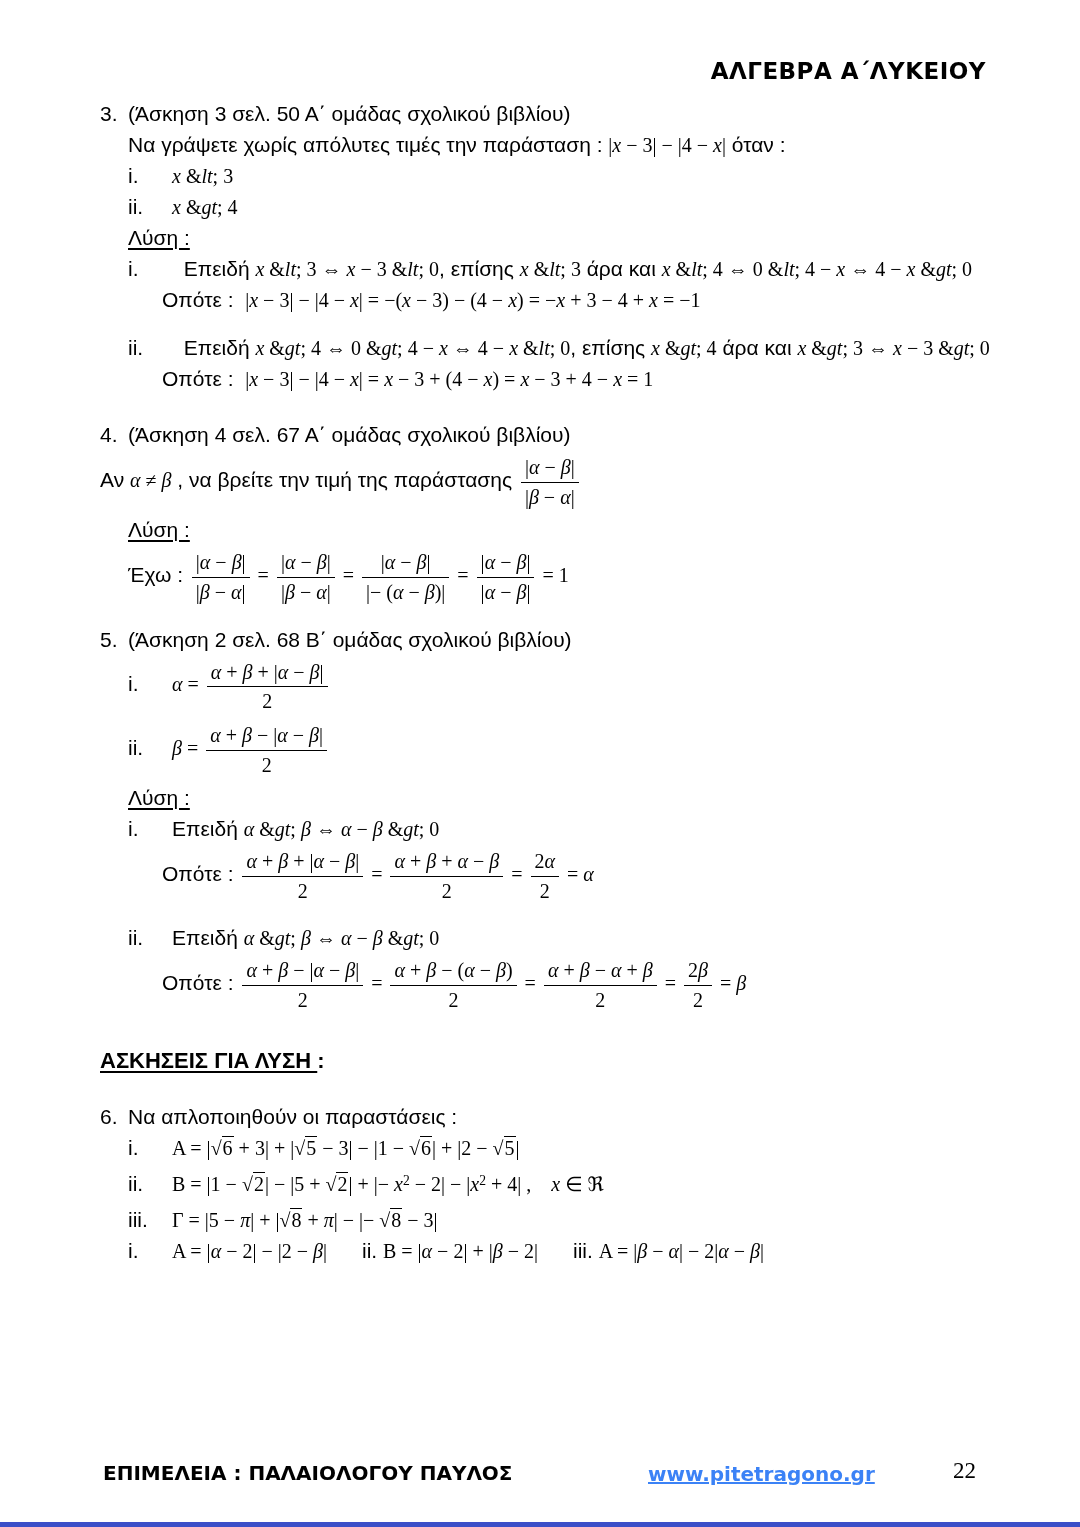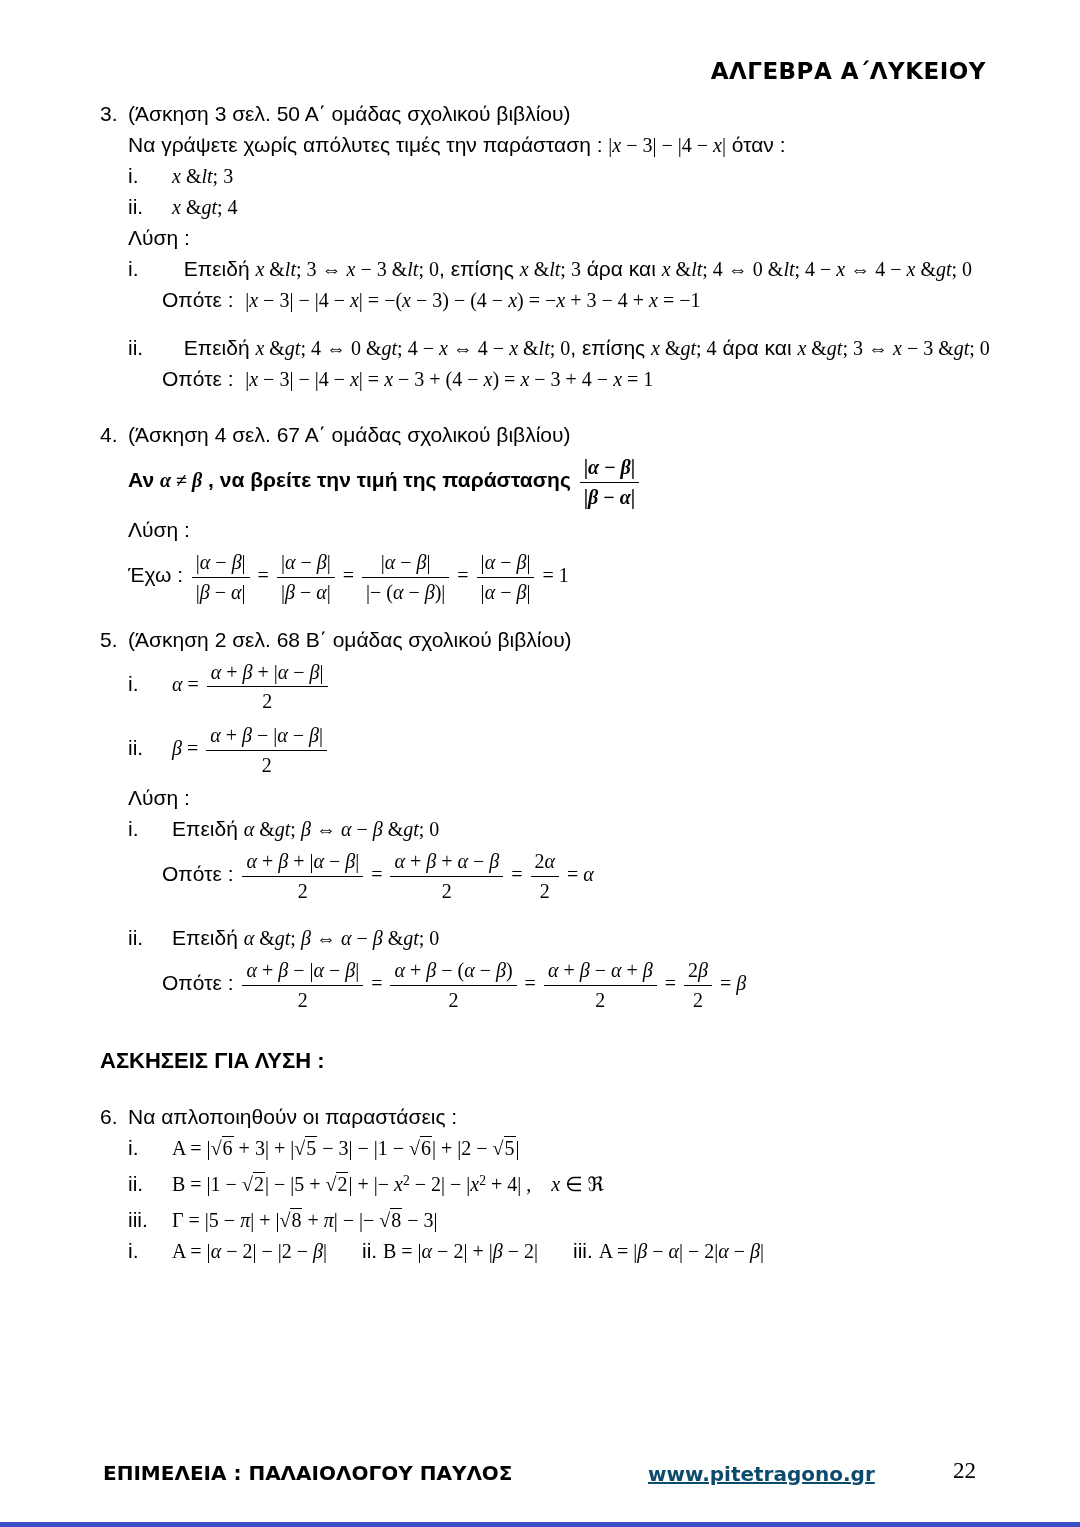--- a/index.html
+++ b/index.html
@@ -9,21 +9,21 @@
     font-family:"Liberation Sans", sans-serif; color:#000;
   }
   .page-header {
     position:absolute; top:58px; right:94px;
     font-family:"DejaVu Sans", sans-serif; font-weight:bold; font-size:23px;
     letter-spacing:0.5px;
   }
   .content { position:absolute; top:101px; left:100px; width:930px; }
   .line { white-space:pre; margin-bottom:5px; font-size:21px; line-height:1.24; }
   .t { font-family:"Liberation Sans", sans-serif; }
-  .ul { text-underline-offset:3px; }
+  .ul { text-decoration:underline; text-underline-offset:3px; }
   .bold { font-weight:bold; }
   .big { font-size:22px; }
   .lbl { display:inline-block; font-family:"Liberation Sans", sans-serif; }
   .lbl-num { width:28px; }
   .lbl-rom { width:44px; }
   .m { font-family:"Liberation Serif", serif; font-size:20px; }
   .m i { font-style:italic; }
   .frac { display:inline-block; vertical-align:middle; text-align:center; margin:2px 3px; }
   .fn { display:block; padding:0 4px 2px; border-bottom:1.6px solid #000; }
   .fd { display:block; padding:2px 4px 0; }
@@ -55,35 +55,35 @@
     <div class="line" style="margin-left: 0px;"><span class="lbl lbl-num">3.</span><span class="t">(Άσκηση 3 σελ. 50 Α΄ ομάδας σχολικού βιβλίου)</span></div>
     <div class="line" style="margin-left: 28px;"><span class="t">Να γράψετε χωρίς απόλυτες τιμές την παράσταση : </span><span class="m">|<i>x</i> − 3| − |4 − <i>x</i>|</span><span class="t"> όταν :</span></div>
     <div class="line" style="margin-left: 28px;"><span class="lbl lbl-rom">i.</span><span class="m"><i>x</i> &amp;<i>lt</i>; 3</span></div>
     <div class="line" style="margin-left: 28px;"><span class="lbl lbl-rom">ii.</span><span class="m"><i>x</i> &amp;<i>gt</i>; 4</span></div>
     <div class="line" style="margin-left: 28px;"><span class="t ul">Λύση :</span></div>
     <div class="line" style="margin-left: 28px;"><span class="lbl lbl-rom">i.</span><span class="t">  Επειδή </span><span class="m"><i>x</i> &amp;<i>lt</i>; 3 ⇔ <i>x</i> − 3 &amp;<i>lt</i>; 0</span><span class="t">, επίσης </span><span class="m"><i>x</i> &amp;<i>lt</i>; 3</span><span class="t"> άρα και </span><span class="m"><i>x</i> &amp;<i>lt</i>; 4 ⇔ 0 &amp;<i>lt</i>; 4 − <i>x</i> ⇔ 4 − <i>x</i> &amp;<i>gt</i>; 0</span></div>
     <div class="line" style="margin-left: 62px;"><span class="t">Οπότε :  </span><span class="m">|<i>x</i> − 3| − |4 − <i>x</i>| = −(<i>x</i> − 3) − (4 − <i>x</i>) = −<i>x</i> + 3 − 4 + <i>x</i> = −1</span></div>
     <div class="line" style="margin-left: 28px; margin-top: 22px;"><span class="lbl lbl-rom">ii.</span><span class="t">  Επειδή </span><span class="m"><i>x</i> &amp;<i>gt</i>; 4 ⇔ 0 &amp;<i>gt</i>; 4 − <i>x</i> ⇔ 4 − <i>x</i> &amp;<i>lt</i>; 0</span><span class="t">, επίσης </span><span class="m"><i>x</i> &amp;<i>gt</i>; 4</span><span class="t"> άρα και </span><span class="m"><i>x</i> &amp;<i>gt</i>; 3 ⇔ <i>x</i> − 3 &amp;<i>gt</i>; 0</span></div>
     <div class="line" style="margin-left: 62px;"><span class="t">Οπότε :  </span><span class="m">|<i>x</i> − 3| − |4 − <i>x</i>| = <i>x</i> − 3 + (4 − <i>x</i>) = <i>x</i> − 3 + 4 − <i>x</i> = 1</span></div>
     <div class="line" style="margin-left: 0px; margin-top: 30px;"><span class="lbl lbl-num">4.</span><span class="t">(Άσκηση 4 σελ. 67 Α΄ ομάδας σχολικού βιβλίου)</span></div>
-    <div class="line" style="margin-left: 28px; font-weight: bold;"><span class="t">Αν </span><span class="m"><i>α</i> ≠ <i>β</i></span><span class="t"> , να βρείτε την τιμή της παράστασης </span><span class="m"><span class="frac"><span class="fn">|<i>α</i> − <i>β</i>|</span><span class="fd">|<i>β</i> − <i>α</i>|</span></span></span></div>
+    <div class="line" style=""><span class="t">Αν </span><span class="m"><i>α</i> ≠ <i>β</i></span><span class="t"> , να βρείτε την τιμή της παράστασης </span><span class="m"><span class="frac"><span class="fn">|<i>α</i> − <i>β</i>|</span><span class="fd">|<i>β</i> − <i>α</i>|</span></span></span></div>
     <div class="line" style="margin-left: 28px; margin-top: 4px;"><span class="t ul">Λύση :</span></div>
     <div class="line" style="margin-left: 28px; margin-top: 2px;"><span class="t">Έχω : </span><span class="m"><span class="frac"><span class="fn">|<i>α</i> − <i>β</i>|</span><span class="fd">|<i>β</i> − <i>α</i>|</span></span> = <span class="frac"><span class="fn">|<i>α</i> − <i>β</i>|</span><span class="fd">|<i>β</i> − <i>α</i>|</span></span> = <span class="frac"><span class="fn">|<i>α</i> − <i>β</i>|</span><span class="fd">|− (<i>α</i> − <i>β</i>)|</span></span> = <span class="frac"><span class="fn">|<i>α</i> − <i>β</i>|</span><span class="fd">|<i>α</i> − <i>β</i>|</span></span> = 1</span></div>
     <div class="line" style="margin-left: 0px; margin-top: 20px;"><span class="lbl lbl-num">5.</span><span class="t">(Άσκηση 2 σελ. 68 Β΄ ομάδας σχολικού βιβλίου)</span></div>
     <div class="line" style="margin-left: 28px; margin-top: 2px;"><span class="lbl lbl-rom">i.</span><span class="m"><i>α</i> = <span class="frac"><span class="fn"><i>α</i> + <i>β</i> + |<i>α</i> − <i>β</i>|</span><span class="fd">2</span></span></span></div>
     <div class="line" style="margin-left: 28px; margin-top: 2px;"><span class="lbl lbl-rom">ii.</span><span class="m"><i>β</i> = <span class="frac"><span class="fn"><i>α</i> + <i>β</i> − |<i>α</i> − <i>β</i>|</span><span class="fd">2</span></span></span></div>
     <div class="line" style="margin-left: 28px; margin-top: 2px;"><span class="t ul">Λύση :</span></div>
     <div class="line" style="margin-left: 28px;"><span class="lbl lbl-rom">i.</span><span class="t">Επειδή </span><span class="m"><i>α</i> &amp;<i>gt</i>; <i>β</i> ⇔ <i>α</i> − <i>β</i> &amp;<i>gt</i>; 0</span></div>
     <div class="line" style="margin-left: 62px; margin-top: 2px;"><span class="t">Οπότε : </span><span class="m"><span class="frac"><span class="fn"><i>α</i> + <i>β</i> + |<i>α</i> − <i>β</i>|</span><span class="fd">2</span></span> = <span class="frac"><span class="fn"><i>α</i> + <i>β</i> + <i>α</i> − <i>β</i></span><span class="fd">2</span></span> = <span class="frac"><span class="fn">2<i>α</i></span><span class="fd">2</span></span> = <i>α</i></span></div>
     <div class="line" style="margin-left: 28px; margin-top: 20px;"><span class="lbl lbl-rom">ii.</span><span class="t">Επειδή </span><span class="m"><i>α</i> &amp;<i>gt</i>; <i>β</i> ⇔ <i>α</i> − <i>β</i> &amp;<i>gt</i>; 0</span></div>
     <div class="line" style="margin-left: 62px; margin-top: 2px;"><span class="t">Οπότε : </span><span class="m"><span class="frac"><span class="fn"><i>α</i> + <i>β</i> − |<i>α</i> − <i>β</i>|</span><span class="fd">2</span></span> = <span class="frac"><span class="fn"><i>α</i> + <i>β</i> − (<i>α</i> − <i>β</i>)</span><span class="fd">2</span></span> = <span class="frac"><span class="fn"><i>α</i> + <i>β</i> − <i>α</i> + <i>β</i></span><span class="fd">2</span></span> = <span class="frac"><span class="fn">2<i>β</i></span><span class="fd">2</span></span> = <i>β</i></span></div>
     <div class="line" style="margin-left: 0px; margin-top: 32px;"><span class="t ul bold big">ΑΣΚΗΣΕΙΣ ΓΙΑ ΛΥΣΗ </span><span class="t bold big">:</span></div>
     <div class="line" style="margin-left: 0px; margin-top: 30px;"><span class="lbl lbl-num">6.</span><span class="t">Να απλοποιηθούν οι παραστάσεις :</span></div>
     <div class="line" style="margin-left: 28px; margin-top: 4px;"><span class="lbl lbl-rom">i.</span><span class="m">Α = |<span class="sq"><span class="sqr">√</span><span class="sqi">6</span></span> + 3| + |<span class="sq"><span class="sqr">√</span><span class="sqi">5</span></span> − 3| − |1 − <span class="sq"><span class="sqr">√</span><span class="sqi">6</span></span>| + |2 − <span class="sq"><span class="sqr">√</span><span class="sqi">5</span></span>|</span></div>
     <div class="line" style="margin-left: 28px; margin-top: 10px;"><span class="lbl lbl-rom">ii.</span><span class="m">Β = |1 − <span class="sq"><span class="sqr">√</span><span class="sqi">2</span></span>| − |5 + <span class="sq"><span class="sqr">√</span><span class="sqi">2</span></span>| + |− <i>x</i><span class="sup">2</span> − 2| − |<i>x</i><span class="sup">2</span> + 4| ,    <i>x</i> ∈ ℜ</span></div>
     <div class="line" style="margin-left: 28px; margin-top: 10px;"><span class="lbl lbl-rom">iii.</span><span class="m">Γ = |5 − <i>π</i>| + |<span class="sq"><span class="sqr">√</span><span class="sqi">8</span></span> + <i>π</i>| − |− <span class="sq"><span class="sqr">√</span><span class="sqi">8</span></span> − 3|</span></div>
     <div class="line" style="margin-left: 28px; margin-top: 2px;"><span class="lbl lbl-rom">i.</span><span class="m">Α = |<i>α</i> − 2| − |2 − <i>β</i>|</span><span class="t">      ii. </span><span class="m">Β = |<i>α</i> − 2| + |<i>β</i> − 2|</span><span class="t">      iii. </span><span class="m">Α = |<i>β</i> − <i>α</i>| − 2|<i>α</i> − <i>β</i>|</span></div>
   </div>
 
 <div class="footer-credit">ΕΠΙΜΕΛΕΙΑ : ΠΑΛΑΙΟΛΟΓΟΥ ΠΑΥΛΟΣ</div>
-<div class="footer-link" style="color: #0c4a6e;">www.pitetragono.gr</div>
+<div class="footer-link" style="color: #3b82f6;">www.pitetragono.gr</div>
 <div class="footer-page">22</div>
 <div class="bottom-bar" style="background: rgb(59, 79, 200);"></div>
 
 </body></html>

